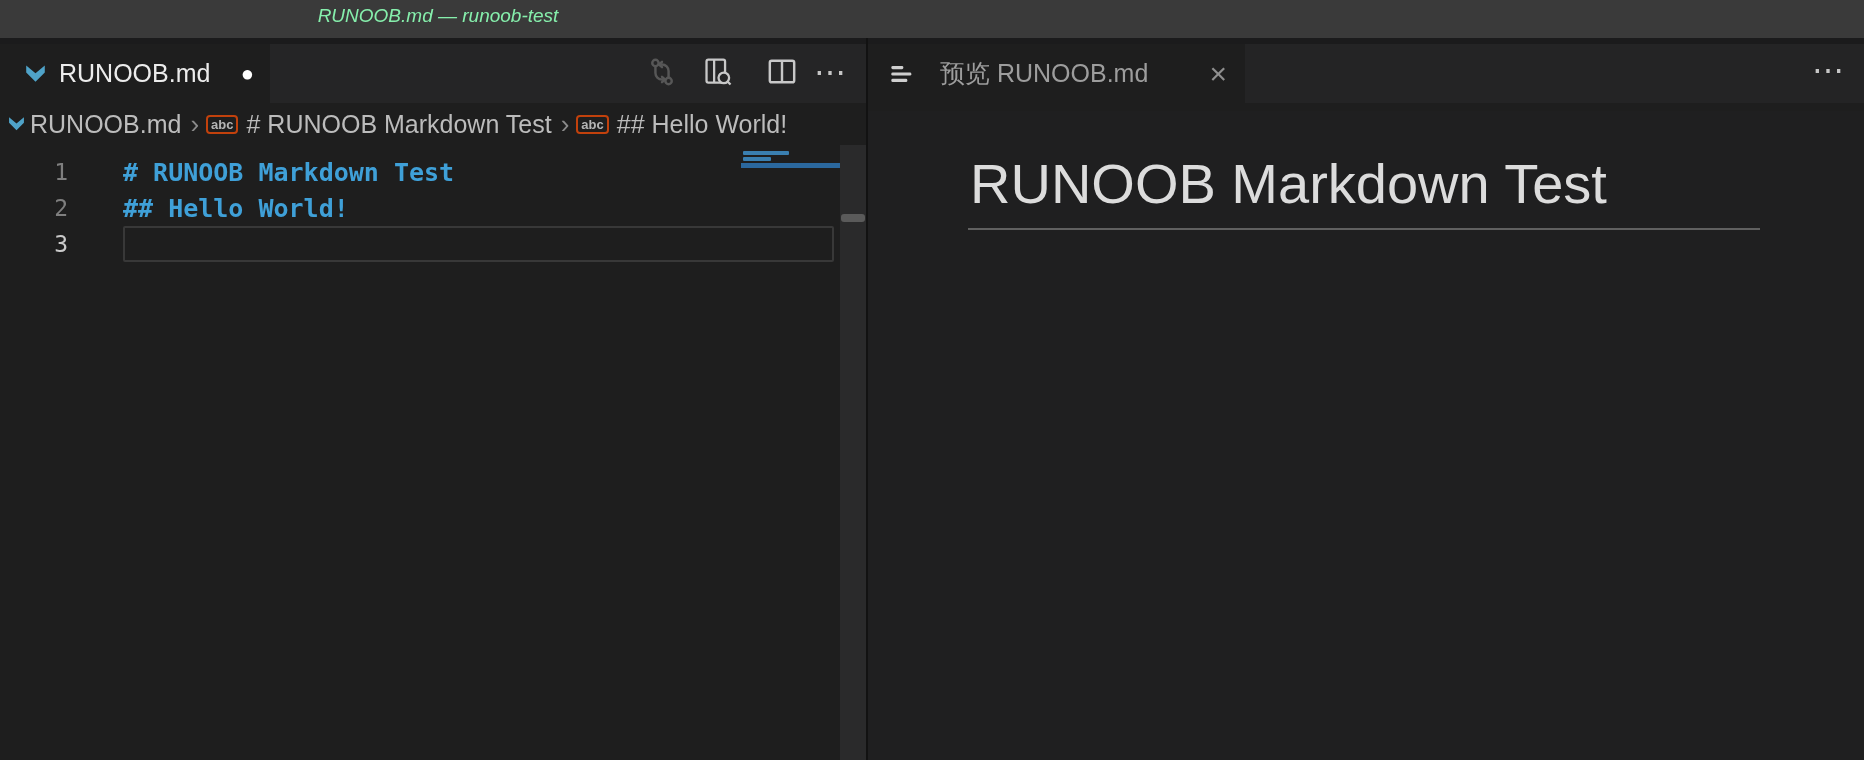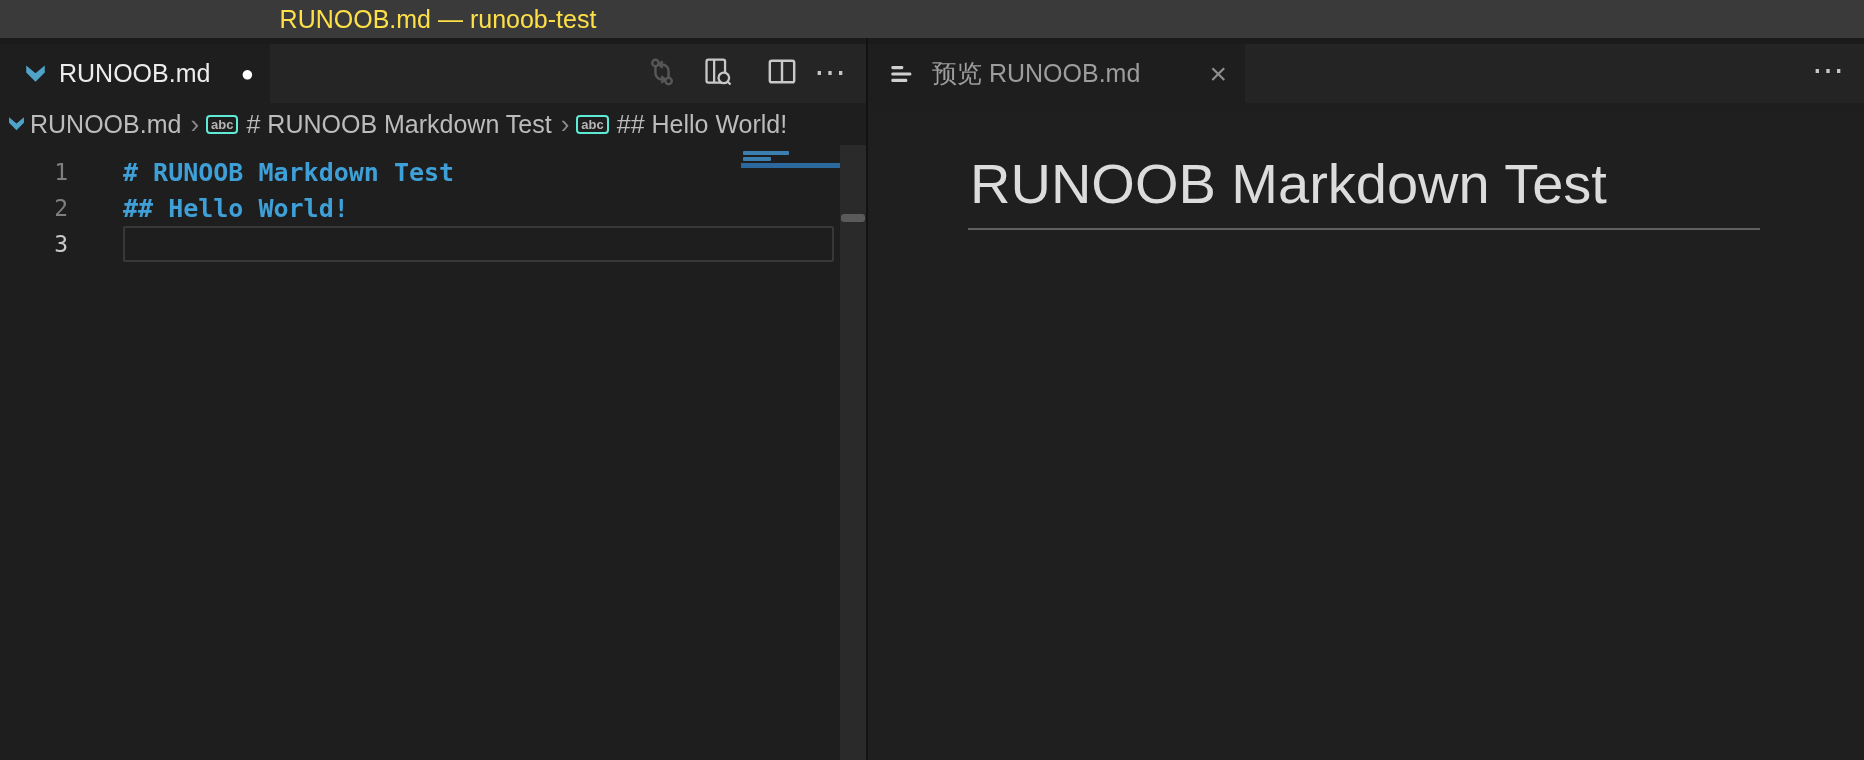--- a/index.html
+++ b/index.html
@@ -2,49 +2,49 @@
 <html><head>
 <meta charset="utf-8">
 <style>
   html,body{margin:0;padding:0;width:1864px;height:760px;overflow:hidden;
     background:#1e1e1e;font-family:"Liberation Sans",sans-serif;
     -webkit-font-smoothing:antialiased;}
   .abs{position:absolute;}
 
   
   .titlebar{left:0;top:0;width:1864px;height:38px;background:#3a3a3a;}
-  .title{left:438px;top:5px;transform:translateX(-50%);font-size:25px;
-    color:#fde047;white-space:nowrap;}
+  .title{left:438px;top:5px;transform:translateX(-50%);font-size:19px;
+    color:#86efac;white-space:nowrap;font-style:italic;}
 
   
   .strip{top:38px;height:65px;background:#252526;}
   .strip-left{left:0;width:866px;}
   .strip-right{left:868px;width:996px;background:#242425;}
   .strip-topband{left:0;top:0;width:100%;height:6px;background:#1b1b1c;}
 
   .tab{top:44px;height:59px;background:#1e1e1e;display:flex;align-items:center;}
   .tab-left{left:0;width:270px;padding-left:24px;box-sizing:border-box;}
   .tab-right{left:868px;width:377px;padding-left:22px;padding-right:18px;box-sizing:border-box;}
   .tab-label{margin-left:12px;font-size:25px;color:#ececec;white-space:nowrap;}
-  .tab-label-preview{margin-left:18px;font-size:25px;color:#9d9d9d;white-space:nowrap;}
+  .tab-label-preview{margin-left:26px;font-size:25px;color:#9d9d9d;white-space:nowrap;}
   .mod-dot{margin-left:auto;margin-right:16px;font-size:22px;color:#ffffff;line-height:1;}
   .close-x{margin-left:auto;font-size:30px;color:#8f8f8f;line-height:1;cursor:pointer;}
 
   .toolbar-icon{top:57px;width:30px;height:30px;}
   .more-dots{font-size:32px;color:#c6c6c6;line-height:1;letter-spacing:1px;}
   .more-left{left:814px;top:56px;}
   .more-right{left:1812px;top:54px;}
 
   
   .breadcrumb{left:0;top:103px;width:866px;height:42px;background:#1e1e1e;
     display:flex;align-items:center;padding-left:7px;box-sizing:border-box;
     font-size:25px;color:#bcbcbc;white-space:nowrap;}
   .bc-item{margin:0 4px;cursor:pointer;}
   .bc-sep{margin:0 5px;color:#8a8a8a;font-size:26px;}
-  .bc-badge{display:inline-block;border:2px solid #5eead4;border-radius:4px;
+  .bc-badge{display:inline-block;border:2px solid #c2410c;border-radius:4px;
     font-size:13px;font-weight:bold;color:#b5b5b5;padding:1px 3px;line-height:13px;
     margin:0 4px 0 2px;}
 
   
   .editor{left:0;top:145px;width:866px;height:615px;background:#1e1e1e;}
   .ed-line{position:absolute;left:0;width:840px;height:36px;display:flex;align-items:center;}
   .ln{width:68px;text-align:right;font-family:"DejaVu Sans Mono",monospace;
     font-size:23px;color:#7f7f7f;flex:none;}
   .ln-active{color:#cacaca;}
   .code{margin-left:55px;font-family:"DejaVu Sans Mono",monospace;font-weight:bold;

